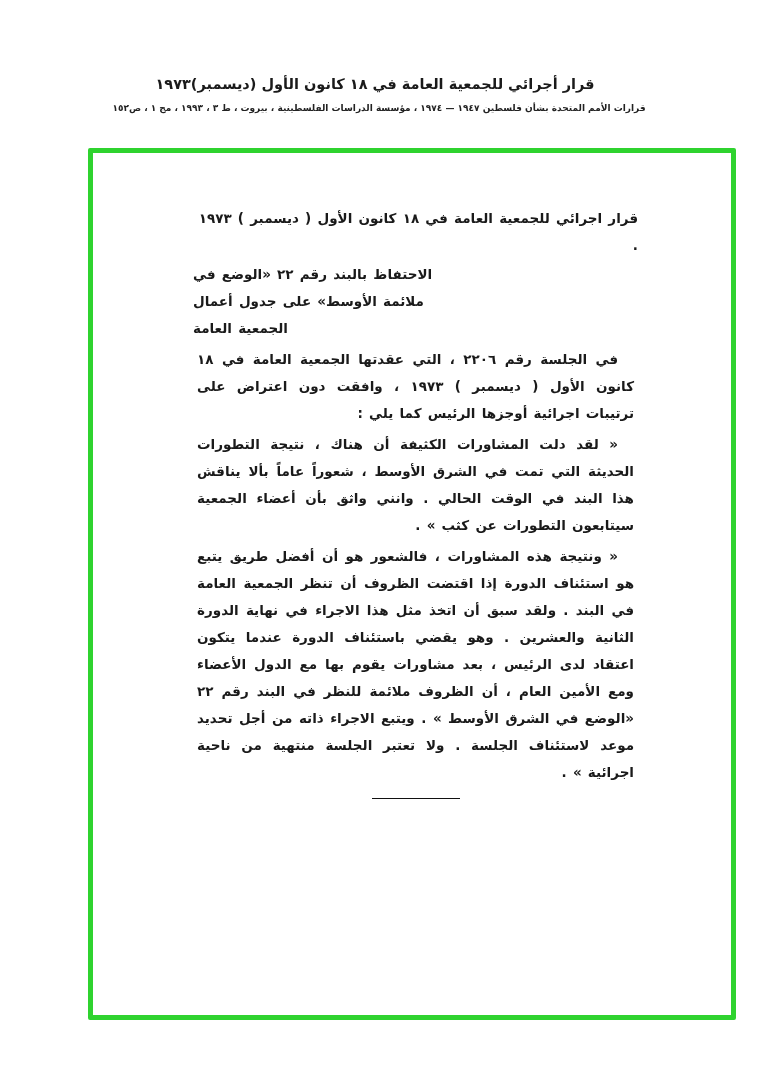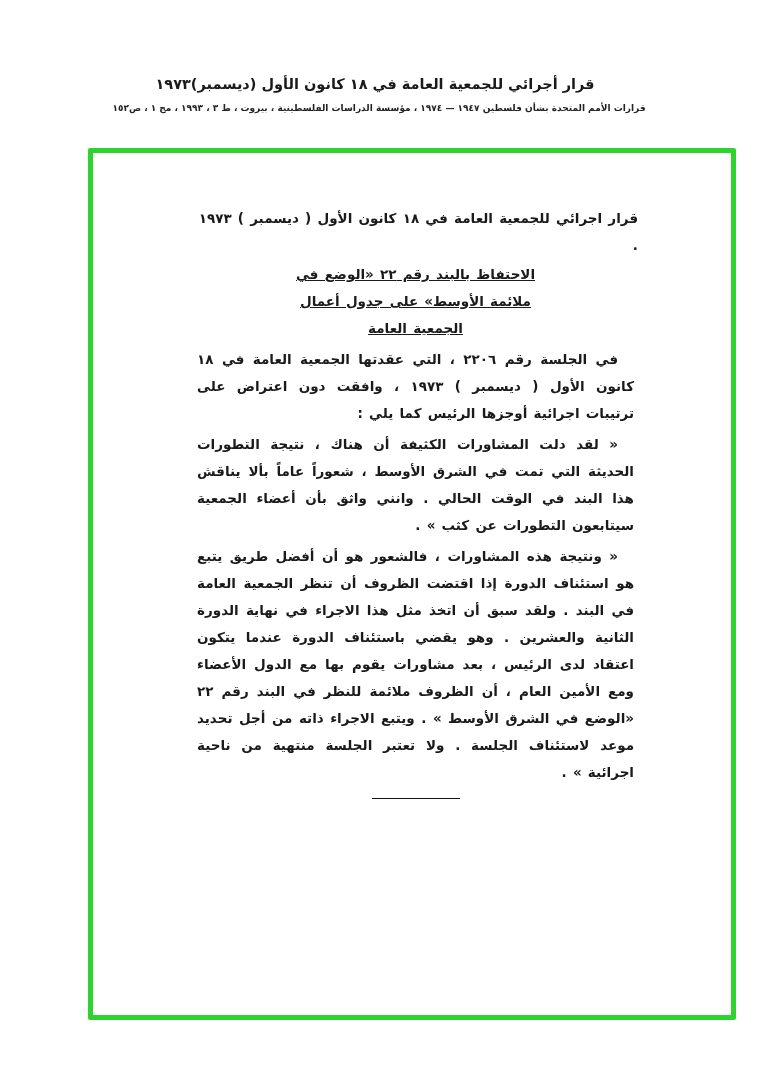--- a/index.html
+++ b/index.html
@@ -59,23 +59,22 @@
     text-align: justify;
     word-spacing: 1.5px;
   }
   .doc-heading {
     margin: 0 0 2px 0;
     font-weight: bold;
     text-align: right;
   }
   .doc-subheading {
     font-weight: bold;
-    text-align: center;
+    text-align: left;
     margin: 0 0 2px 0;
-    text-decoration: underline;
   }
   .doc-subheading > div {
     line-height: 27px;
   }
   .body-par {
     margin: 4px;
     text-indent: 16px;
     font-weight: bold;
   }
   .end-rule {

